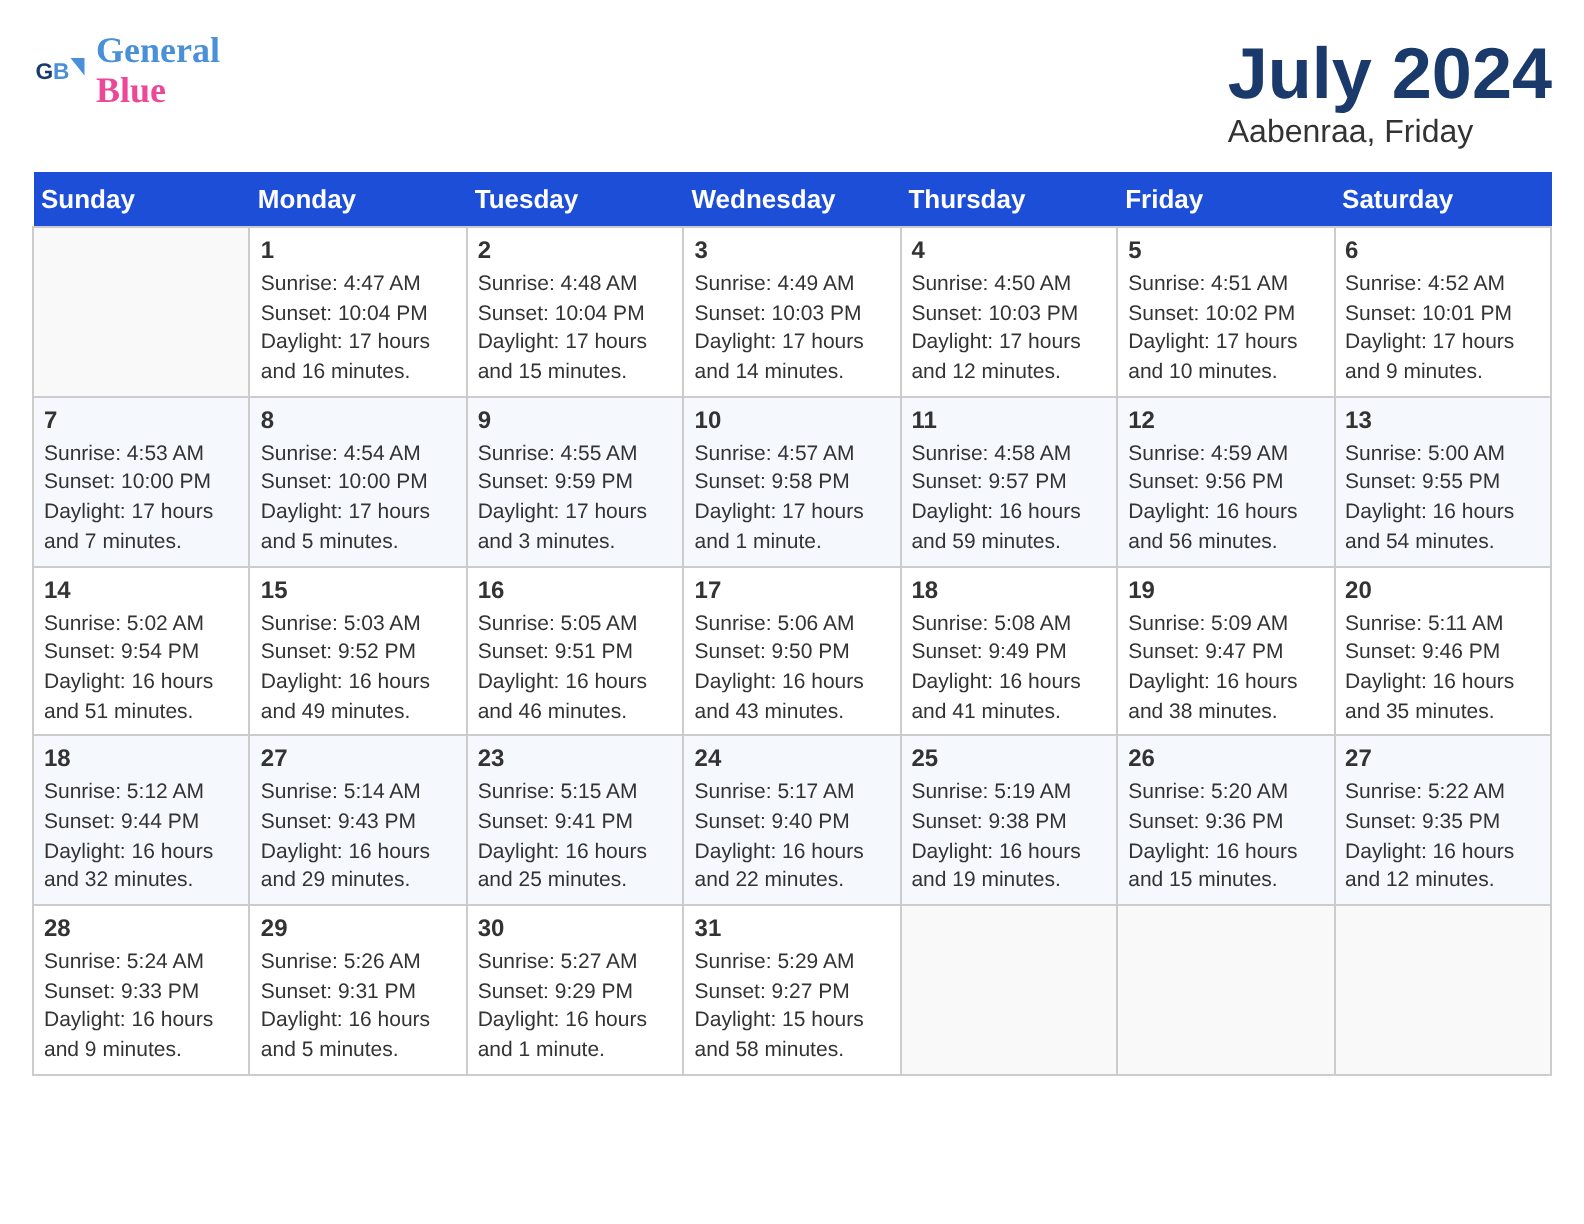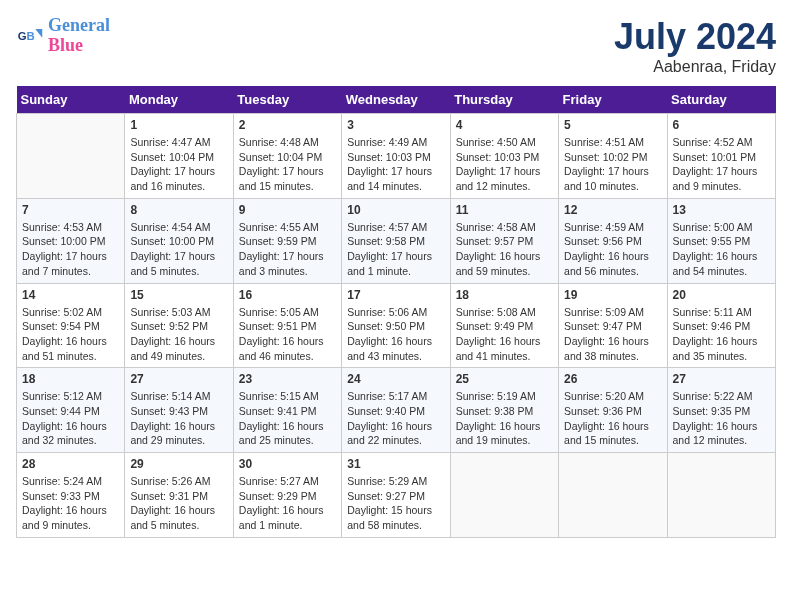--- a/index.html
+++ b/index.html
@@ -29,38 +29,37 @@
     }
     .logo-text span {
       color: #4a90d9;
       font-family: Liberation Serif, serif;
     }
     .logo-icon {
       width: 28px;
       height: 28px;
     }
     .title-block {
-      text-align: right;
     }
     .month-title {
       font-size: 36px;
       font-weight: bold;
       color: #1a3a6b;
     }
     .location {
       font-size: 16px;
       color: #333;
     }
     table {
       width: 100%;
       border-collapse: collapse;
       font-size: 11px;
     }
     th {
-      background-color: #4c1d95;
+      background-color: #1d4ed8;
       color: #fff;
       padding: 6px 4px;
       text-align: left;
       font-size: 13px;
       font-weight: bold;
     }
     td {
       border: 1px solid #ccc;
       padding: 4px 5px;
       vertical-align: top;

